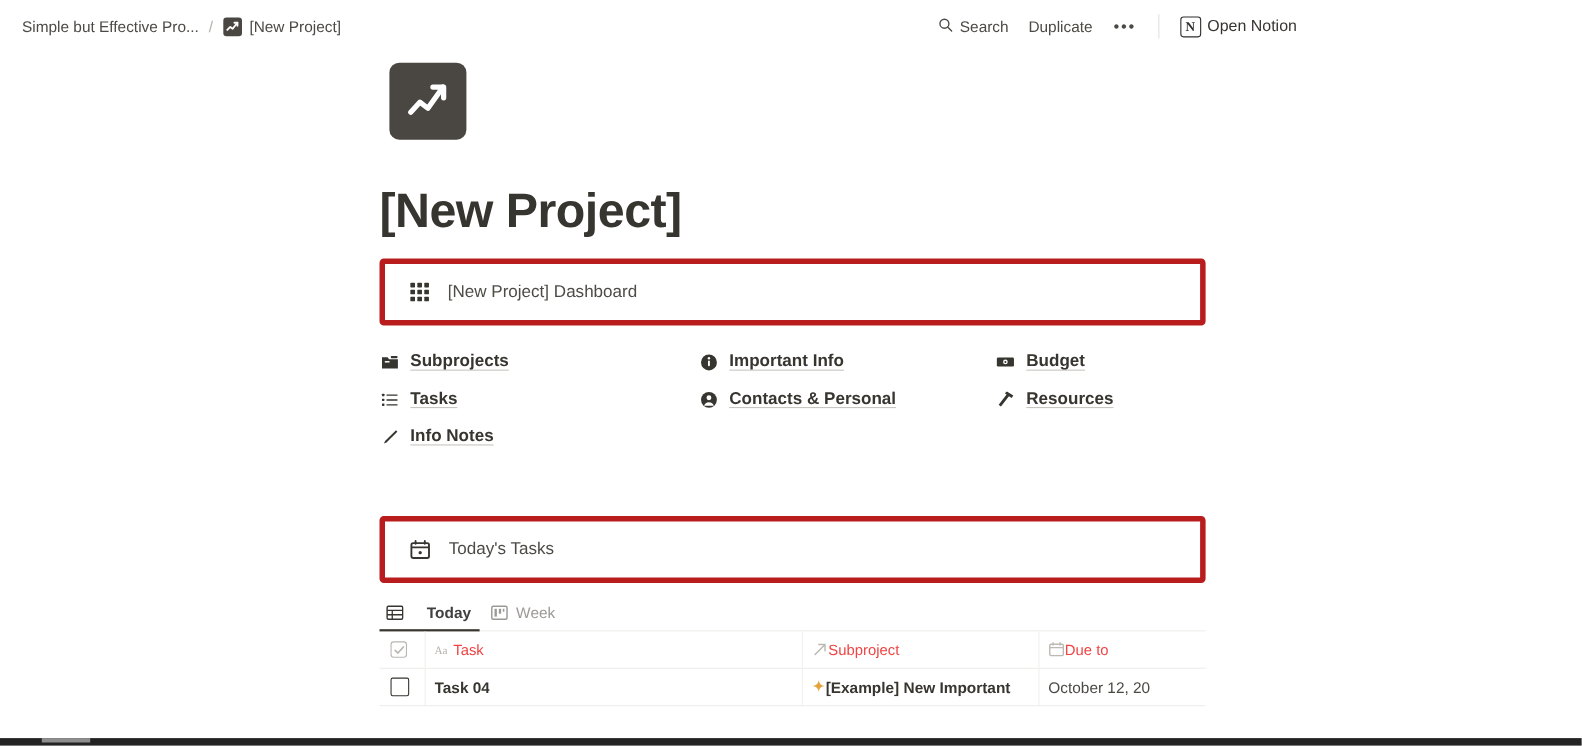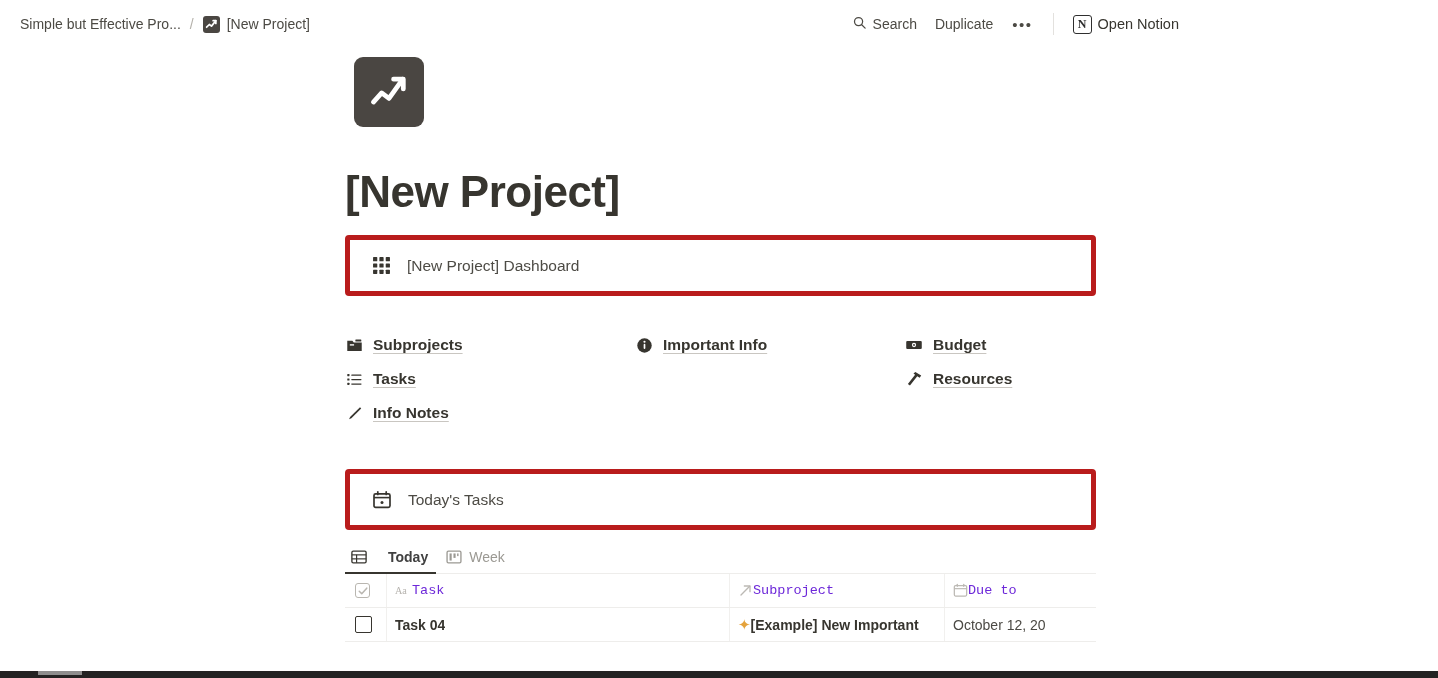--- a/index.html
+++ b/index.html
@@ -166,21 +166,21 @@
     width: 760px;
     display: flex;
   }
   .linkcol { display: flex; flex-direction: column; }
   .linkcol.c1 { width: 290px; }
   .linkcol.c2 { width: 270px; }
   .linkcol.c3 { width: 200px; }
   .linkrow {
     height: 34px;
     display: flex;
-    align-items: flex-end;
+    align-items: flex-start;
     gap: 10px;
   }
   .link-ic {
     width: 18px;
     height: 18px;
     display: inline-flex;
     align-items: center;
     justify-content: center;
     flex: none;
     color: #37352f;
@@ -250,26 +250,25 @@
     gap: 0;
     overflow: hidden;
   }
   .c-check { width: 42px; justify-content: flex-start; padding-left: 10px; border-right: 1px solid #f1f0ee; }
   .c-task  { width: 343px; border-right: 1px solid #f1f0ee; }
   .c-sub   { width: 215px; border-right: 1px solid #f1f0ee; }
   .c-due   { width: 151px; }
   .hdr-ic { display: flex; align-items: center; flex: none; color: #c5c2bd; }
   .hdr-txt {
     font-size: 13.5px;
-    color: #6d28d9;
+    color: #ef4444;
     text-decoration: underline;
     text-decoration-color: #e0dedb;
     text-underline-offset: 3px;
     white-space: nowrap;
-    font-family: Liberation Mono, monospace;
   }
   .hdr-txt.plain { text-decoration: none; }
   .cb-checked {
     width: 15px; height: 15px;
     border: 1.4px solid #b9b6b0;
     border-radius: 3px;
     display: inline-flex;
     align-items: center;
     justify-content: center;
     flex: none;
@@ -423,20 +422,30 @@
       <div class="linkrow">
         <span class="link-ic">
           <svg width="17" height="17" viewBox="0 0 20 20">
               <circle cx="10" cy="10" r="8.5" fill="#37352f"></circle>
               <rect x="9" y="8" width="2" height="6" rx="1" fill="#ffffff"></rect>
               <circle cx="10" cy="5.6" r="1.3" fill="#ffffff"></circle>
             </svg>
         </span>
         <span class="link-label">Important Info</span>
       </div>
+      <div class="linkrow">
+        <span class="link-ic">
+          <svg width="17" height="17" viewBox="0 0 20 20">
+              <circle cx="10" cy="10" r="8.5" fill="#37352f"></circle>
+              <circle cx="10" cy="7.8" r="2.6" fill="#ffffff"></circle>
+              <path d="M4.8 16.4a5.4 5.4 0 0 1 10.4 0z" fill="#ffffff"></path>
+            </svg>
+        </span>
+        <span class="link-label">Contacts &amp; Personal</span>
+      </div>
     </div>
 
     <div class="linkcol c3">
       <div class="linkrow">
         <span class="link-ic">
           <svg width="18" height="18" viewBox="0 0 22 20">
               <rect x="1.5" y="5" width="19" height="10" rx="1.4" fill="#37352f"></rect>
               <circle cx="11" cy="10" r="2.6" fill="#ffffff"></circle>
               <circle cx="11" cy="10" r="1.1" fill="#37352f"></circle>
             </svg>

